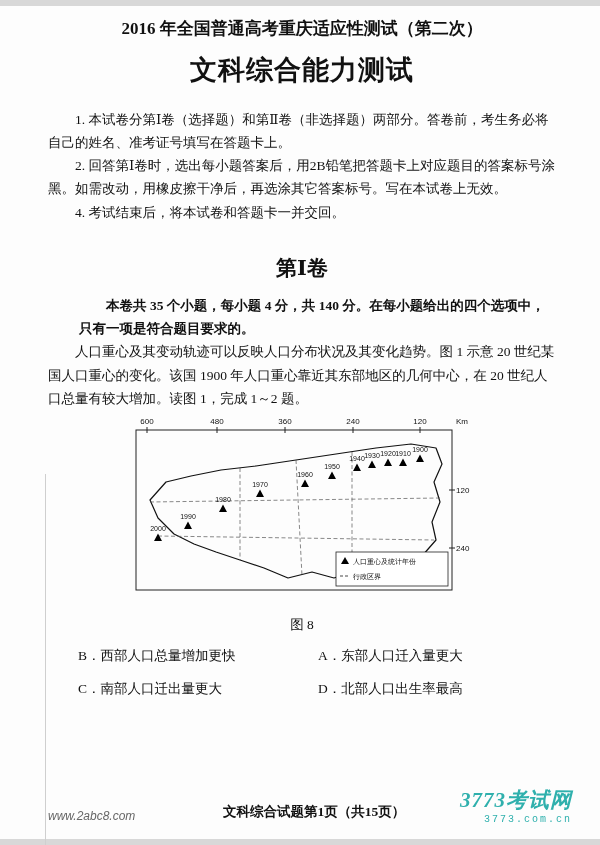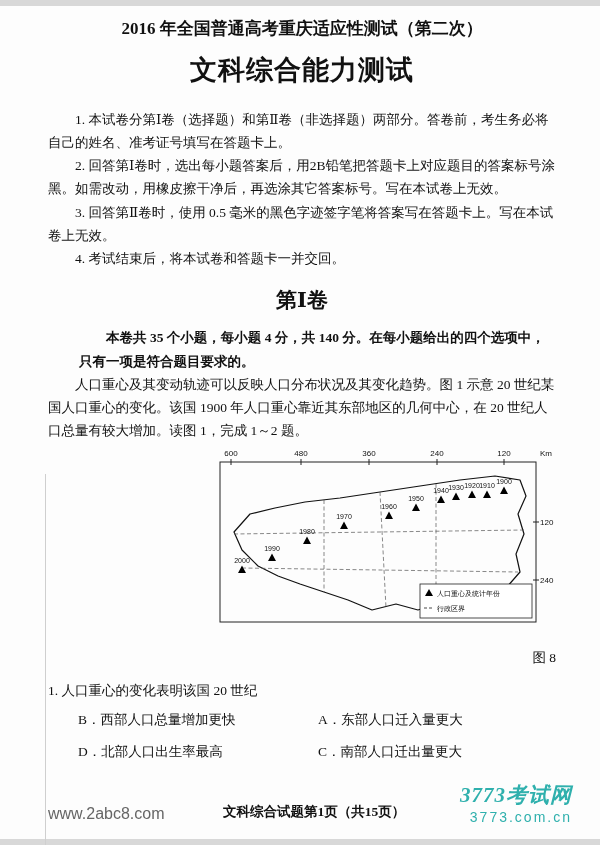--- a/index.html
+++ b/index.html
@@ -8,49 +8,48 @@
     background:#d8d8d8;
     font-family:"Liberation Serif","DejaVu Serif",serif;
     color:#111;
   }
   .page{position:absolute;top:6px;left:0;width:600px;height:833px;background:#fdfdfd;}
   .content{padding:0 44px 0 48px;font-size:13.5px;line-height:1.72;}
   .header-line{text-align:center;font-size:17px;font-weight:bold;margin:8px 0 2px;}
   .doc-title{text-align:center;font-size:27px;font-weight:bold;letter-spacing:1px;margin:4px 0 14px;}
   .notice-heading{font-weight:bold;margin:6px 0 0;}
   .para{margin:0;text-indent:2em;}
-  .section-title{text-align:center;font-size:21px;font-weight:bold;margin:12px 0 8px;}
+  .section-title{text-align:center;font-size:21px;font-weight:bold;margin:26px 0 8px;}
   .bold{font-weight:bold;margin-left:31px;}
-  .figure-wrap{text-align:right;margin:4px 0 8px;}
+  .figure-wrap{text-align:center;margin:4px 0 8px;}
   .figure-caption{font-size:13.5px;margin-top:0;}
   .question-stem{margin:10px 0 0;}
   .options-grid{display:grid;grid-template-columns:240px auto;row-gap:9px;margin:6px 0 0 30px;}
   .footer{position:absolute;left:48px;right:20px;bottom:6px;height:46px;}
-  .footer-left{position:absolute;left:0;bottom:10px;font-size:16px;color:#666;font-family:"Liberation Sans",sans-serif;}
+  .footer-left{position:absolute;left:0;bottom:10px;font-size:12px;color:#666;font-family:"Liberation Sans",sans-serif;font-style:italic;}
   .footer-center{position:absolute;left:50%;transform:translateX(-50%);bottom:12px;font-size:13.5px;font-weight:bold;white-space:nowrap;}
   .footer-brand{position:absolute;right:8px;bottom:8px;text-align:right;}
   .brand-name{font-size:21px;font-weight:bold;font-style:italic;letter-spacing:1px;}
-  .brand-url{font-size:14px;letter-spacing:2px;font-family:Liberation Sans, sans-serif;}
+  .brand-url{font-size:10px;letter-spacing:2px;font-family:Liberation Mono, monospace;}
   .scan-line{position:absolute;left:45px;top:468px;width:1px;height:372px;background:#cfcfcf;}
   svg text{font-family:"Liberation Sans","DejaVu Sans",sans-serif;}
 </style>
 </head>
 <body>
 
 <div class="page">
   <div class="scan-line"></div>
 
   <div class="content">
 
     <div class="header-line">2016 年全国普通高考重庆适应性测试（第二次）</div>
     <div class="doc-title">文科综合能力测试</div>
 
     <p class="para">1. 本试卷分第Ⅰ卷（选择题）和第Ⅱ卷（非选择题）两部分。答卷前，考生务必将自己的姓名、准考证号填写在答题卡上。</p>
     <p class="para">2. 回答第Ⅰ卷时，选出每小题答案后，用2B铅笔把答题卡上对应题目的答案标号涂黑。如需改动，用橡皮擦干净后，再选涂其它答案标号。写在本试卷上无效。</p>
-    <p class="para">3. 回答第Ⅱ卷时，使用 0.5 毫米的黑色字迹签字笔将答案写在答题卡上。写在本试卷上无效。</p>
     <p class="para">4. 考试结束后，将本试卷和答题卡一并交回。</p>
 
     <div class="section-title">第Ⅰ卷</div>
 
     <p class="para bold">本卷共 35 个小题，每小题 4 分，共 140 分。在每小题给出的四个选项中，只有一项是符合题目要求的。</p>
     <p class="para">人口重心及其变动轨迹可以反映人口分布状况及其变化趋势。图 1 示意 20 世纪某国人口重心的变化。该国 1900 年人口重心靠近其东部地区的几何中心，在 20 世纪人口总量有较大增加。读图 1，完成 1～2 题。</p>
 
     <div class="figure-wrap">
       <svg id="mapSvg" width="340" height="192" viewBox="0 0 340 192">
           <g transform="translate(4,16)">
@@ -101,26 +100,25 @@
             <rect x="200" y="122" width="112" height="34" fill="#fff" stroke="#222" stroke-width="0.8"></rect>
             <path d="M 209 127 L 205 134 L 213 134 Z" fill="#000"></path>
             <text x="217" y="134" font-size="7" fill="#111">人口重心及统计年份</text>
             <line x1="204" y1="146" x2="214" y2="146" stroke="#333" stroke-width="0.9" stroke-dasharray="3 2"></line>
             <text x="217" y="149" font-size="7" fill="#111">行政区界</text>
           </g>
         </svg>
       <div class="figure-caption">图 8</div>
     </div>
 
-    <p class="question-stem">1. 人口重心的变化表明该国 20 世纪</p>
     <div class="options-grid">
       <span>B．西部人口总量增加更快</span>
       <span>A．东部人口迁入量更大</span>
+      <span>C．南部人口迁出量更大</span>
       <span>D．北部人口出生率最高</span>
-      <span>C．南部人口迁出量更大</span>
     </div>
   </div>
 
   <div class="footer">
     <span class="footer-left">www.2abc8.com</span>
     <span class="footer-center">文科综合试题第1页（共15页）</span>
     <div class="footer-brand">
       <div class="brand-name" style="color: rgb(47, 176, 173);">3773考试网</div>
       <div class="brand-url" style="color: rgb(47, 176, 173);">3773.com.cn</div>
     </div>

